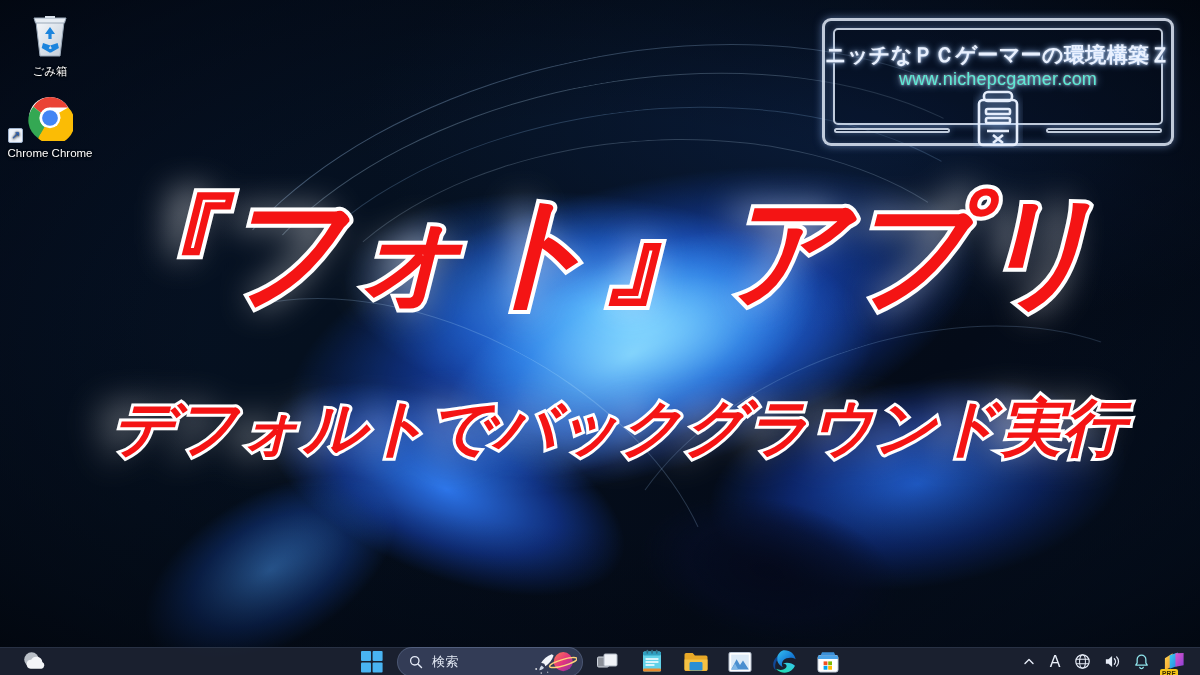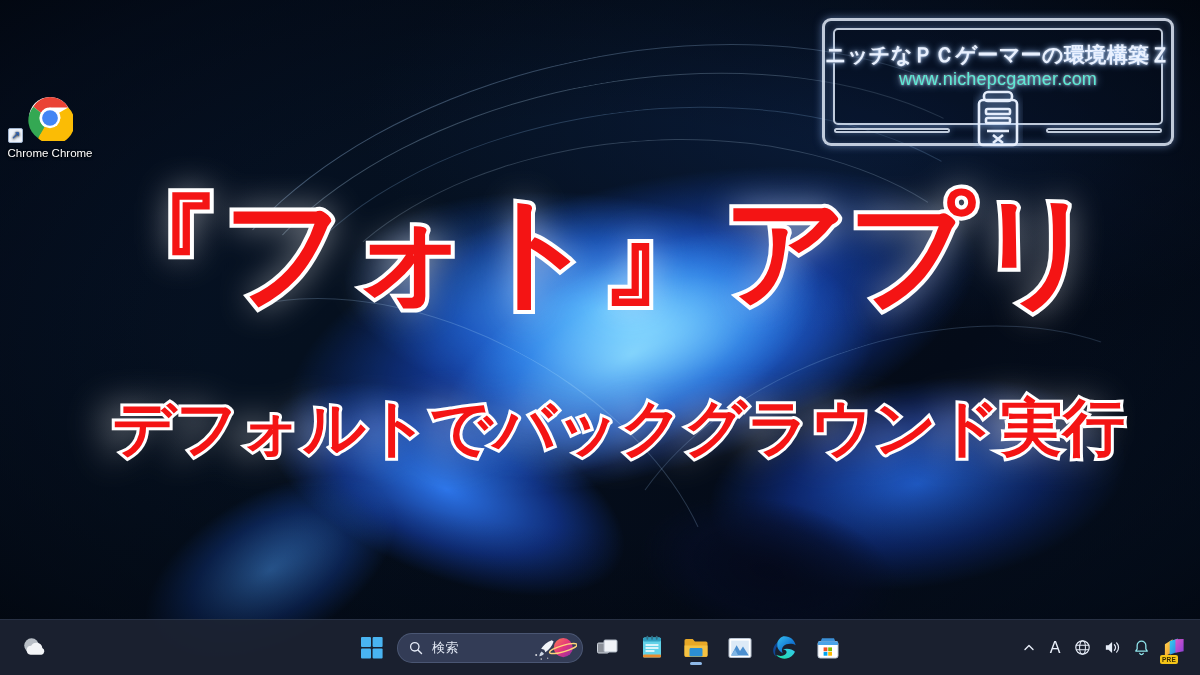--- a/index.html
+++ b/index.html
@@ -142,21 +142,21 @@
   .wm-line2 {
     position:absolute; left:0; right:0; top:43px; text-align:center;
     color:#5eead4; font-size:18px; font-weight:400; letter-spacing:.2px;
     text-shadow:0 0 8px rgba(150,195,255,.9), 0 0 3px rgba(255,255,255,.75), 1px 1px 0 rgba(10,25,55,.9);
     white-space:nowrap;
     margin-top:8px;
   }
   .wm-pc { position:absolute; left:50%; top:68px; transform:translateX(-50%); }
 
   
-  .glow-wrap { position:absolute; left:0; right:0; text-align:center; }
+  .glow-wrap { position:absolute; left:0; right:0; text-align:center;font-style:italic; }
   #title-main { top:176px; }
   #title-sub  { top:388px; }
 
   .jp-title, .jp-sub {
     display:inline-block;
     color:#f41414;
     font-weight:700;
     font-family:"DejaVu Sans","Liberation Sans",sans-serif;
     letter-spacing:1px;
     position:relative;
@@ -171,21 +171,21 @@
     position:absolute; left:0; right:0; text-align:center;
     color:#ffffff; pointer-events:none;
     font-weight:700; font-family:"DejaVu Sans","Liberation Sans",sans-serif;
     filter:blur(17px); opacity:.72;
   }
   #halo-main { top:176px; font-size:122px; line-height:150px; letter-spacing:1px; }
   #halo-sub  { top:388px; font-size:62px;  line-height:80px; }
 
   
   #taskbar {
-    position:absolute; left:0; right:0; bottom:0; height:56px;
+    position:absolute; left:0; right:0; bottom:0; height:28px;
     background:rgba(28,34,50,.93);
     border-top:1px solid rgba(120,140,180,.16);
     display:flex; align-items:center;text-decoration:underline;
   }
   .tb-left   { position:absolute; left:14px; display:flex; align-items:center; gap:8px; }
   .tb-center { position:absolute; left:50%; transform:translateX(-50%); display:flex; align-items:center; gap:6px; }
   .tb-right  { position:absolute; right:8px; display:flex; align-items:center; gap:2px; }
 
   .tb-btn {
     width:38px; height:36px; border-radius:5px;
@@ -239,20 +239,41 @@
       <div class="arc a1"></div>
       <div class="arc a2"></div>
       <div class="arc a3"></div>
       <div class="arc a4"></div>
       <div class="arc a5"></div>
       <div class="arc a6"></div>
     </div>
     <div class="vignette"></div>
   </div>
 
+  <div class="desk-icon" id="icon-recycle">
+    <div class="glyph">
+      <svg width="44" height="46" viewBox="0 0 44 46">
+        <defs>
+          <linearGradient id="binG" x1="0" y1="0" x2="1" y2="1">
+            <stop offset="0" stop-color="#f4f7fb"></stop>
+              <stop offset="1" stop-color="#c2cdd9"></stop>
+          </linearGradient>
+        </defs>
+        <path d="M8 9 L36 9 L32 43 L12 43 Z" fill="url(#binG)" stroke="#9aa8b8" stroke-width="1"></path>
+        <path d="M6 5 L38 5 L36.5 10 L7.5 10 Z" fill="#e7edf4" stroke="#9aa8b8" stroke-width="1"></path>
+        <path d="M17 3 L27 3 L27 5 L17 5 Z" fill="#d7e0ea"></path>
+        <g fill="#1b84dd">
+          <path d="M22 14 l5 7 h-3.4 l.0 5 h-3.2 l0-5 H17 Z"></path>
+          <path d="M15 30 l7.4 2.4 -1.7 2.9 2.9 1.7 -1.6 2.8 -8.3-4.8 Z"></path>
+          <path d="M29.6 30 l-7.4 2.4 1.7 2.9 -2.9 1.7 1.6 2.8 8.3-4.8 Z"></path>
+        </g>
+      </svg>
+    </div>
+    <span class="cap">ごみ箱</span>
+  </div>
 
   <div class="desk-icon" id="icon-chrome">
     <div class="glyph">
       <svg width="46" height="46" viewBox="0 0 48 48">
         <circle cx="24" cy="24" r="22" fill="#ffffff"></circle>
         <path d="M24 2a22 22 0 0 1 19.05 11H24a11 11 0 0 0-9.53 5.5L6.6 12.2A21.96 21.96 0 0 1 24 2z" fill="#ea4335"></path>
         <path d="M6.6 12.2l7.87 6.3A11 11 0 0 0 19.3 33.9L11.6 45.0A22 22 0 0 1 6.6 12.2z" fill="#34a853"></path>
         <path d="M43.05 13A22 22 0 0 1 11.6 45l7.9-13.7A11 11 0 0 0 35 24a11 11 0 0 0-1.5-5.6z" fill="#fbbc05"></path>
         <path d="M24 13h19.05A22 22 0 0 1 24 46c-4.1 0-7.9-1.1-11.2-3.1l7.9-13.7A11 11 0 1 1 24 13z" fill="#fbbc05" opacity="0"></path>
         <circle cx="24" cy="24" r="10.6" fill="#ffffff"></circle>

